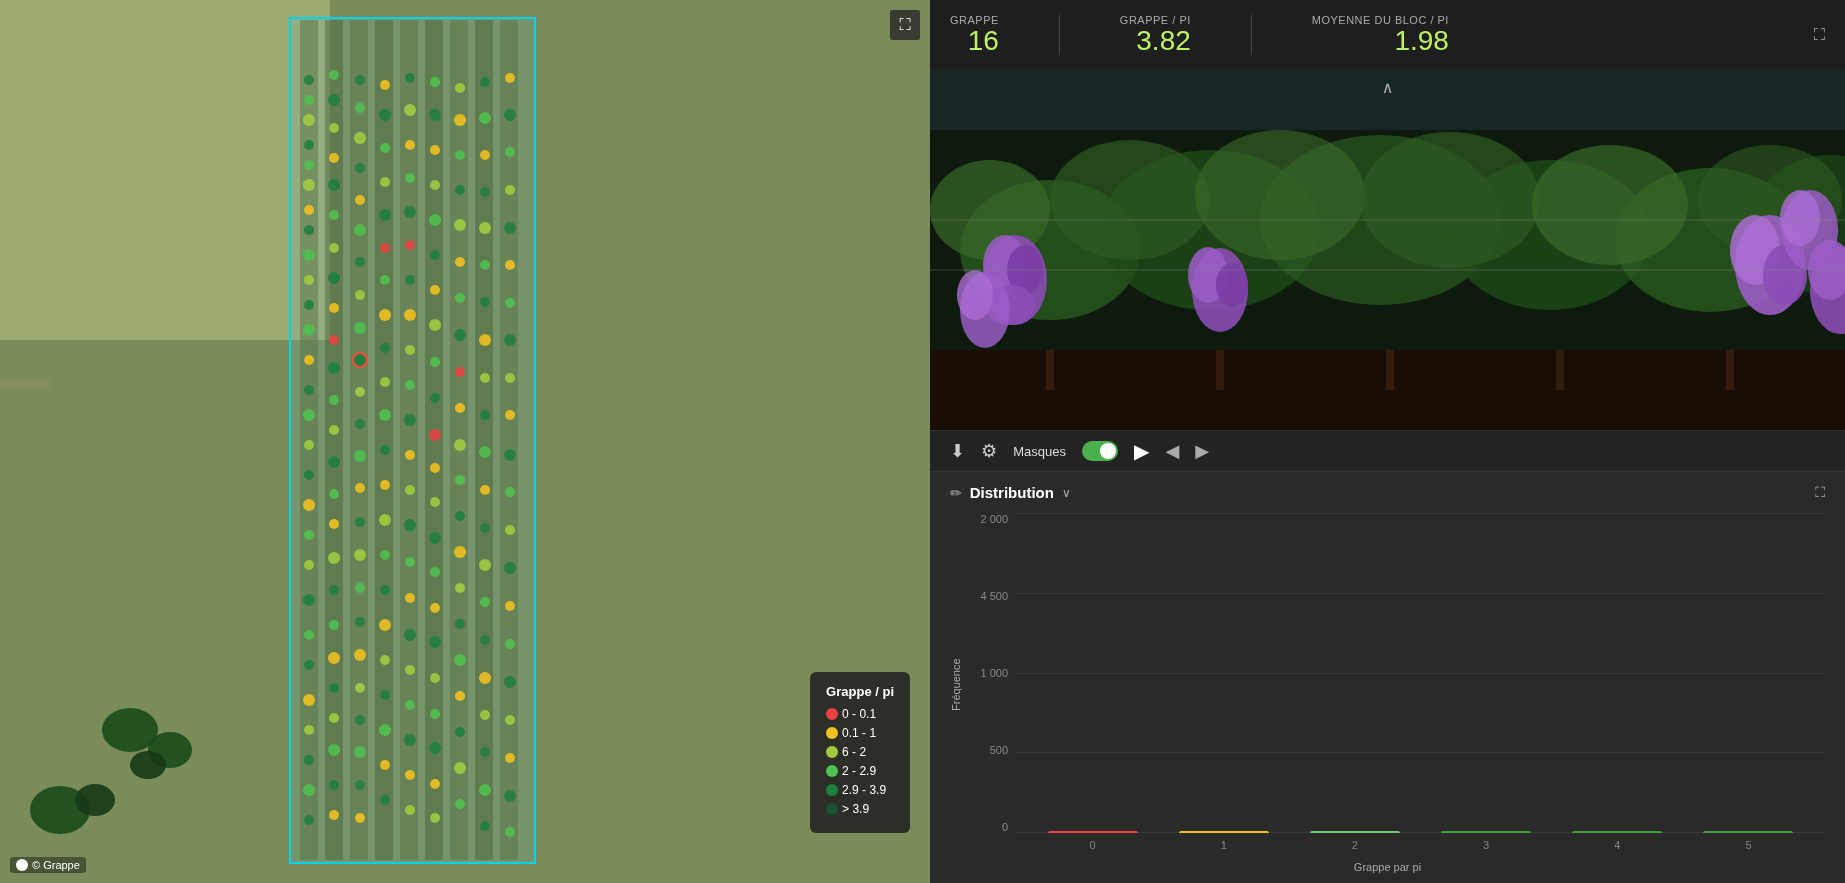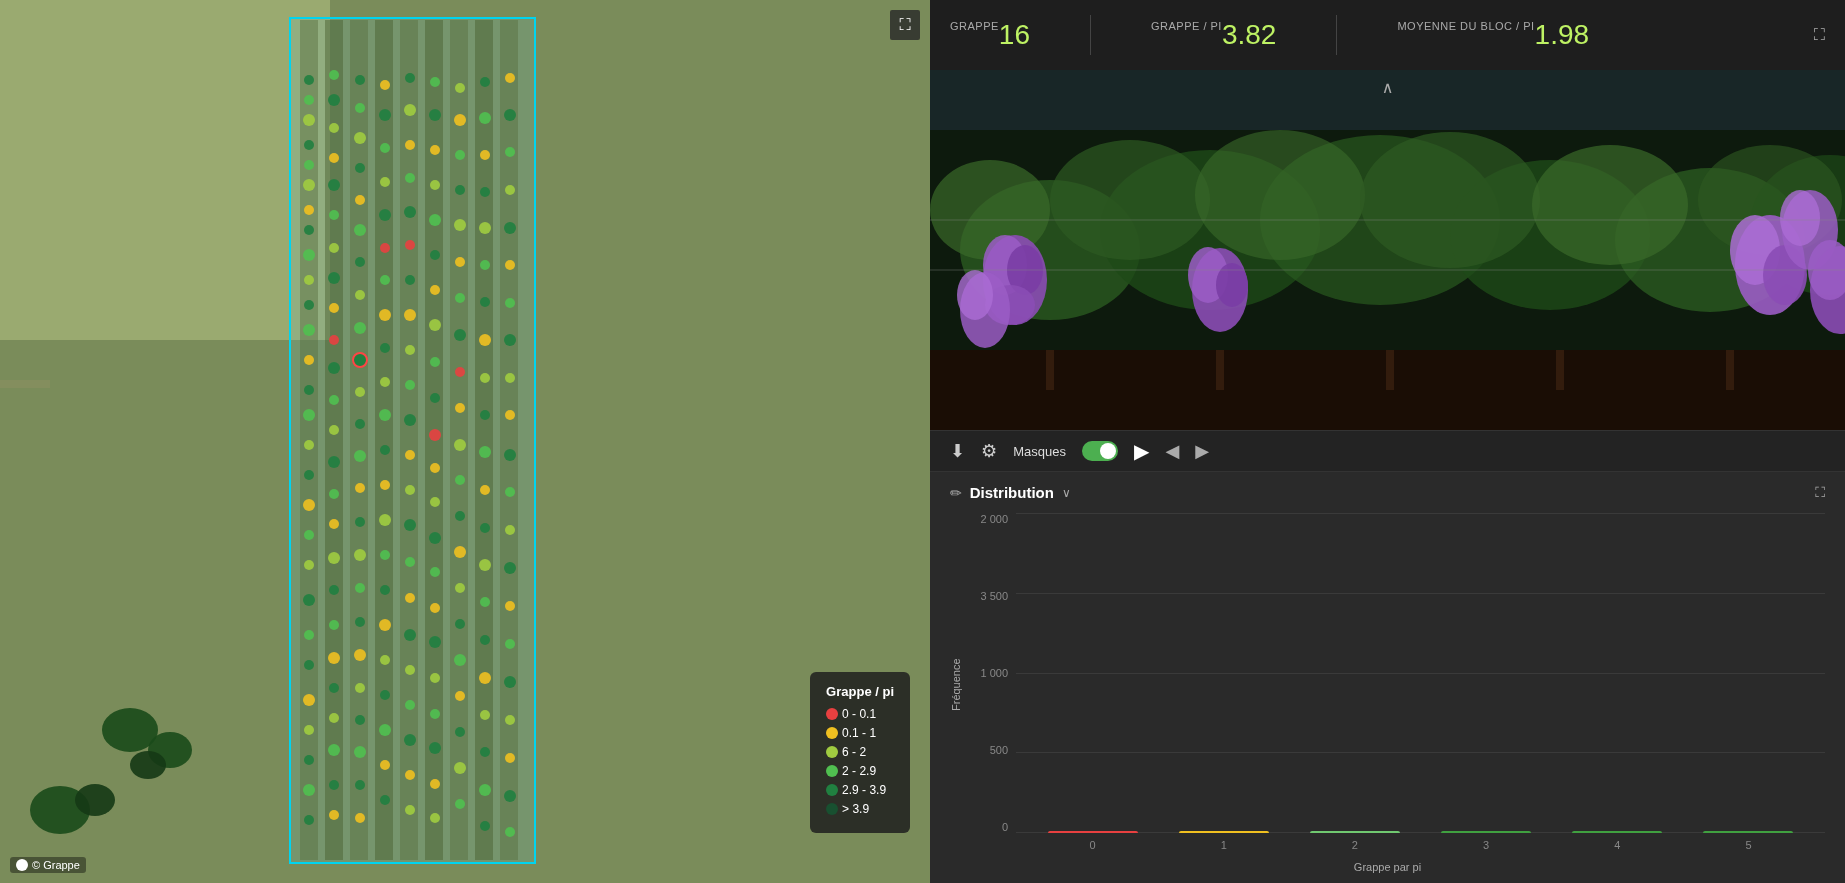--- a/index.html
+++ b/index.html
@@ -107,22 +107,22 @@
     #stats-bar {
       background: #1e1e1e;
       display: flex;
       align-items: center;
       padding: 8px 20px;
       gap: 60px;
       min-height: 70px;
     }
     .stat-item {
       display: flex;
-      flex-direction: row;
-      align-items: flex-start;
+      flex-direction: column;
+      align-items: flex-end;
     }
     .stat-label {
       color: #aaa;
       font-size: 11px;
       text-transform: uppercase;
       letter-spacing: 0.5px;
     }
     .stat-value {
       color: #bef264;
       font-size: 28px;
@@ -748,21 +748,21 @@
     </div>
 
     <div id="chart-area">
       <div class="chart-container">
 
         <div style="display:flex;align-items:stretch;width:100%;height:100%;">
           <div class="y-axis-title">Fréquence</div>
           <div class="y-axis" id="y-axis-ticks">
 
           <span class="y-tick">2 000</span>
-              <span class="y-tick">3 500</span>
+              <span class="y-tick">4 500</span>
               <span class="y-tick">1 000</span>
               <span class="y-tick">500</span>
               <span class="y-tick">0</span>
             </div>
           <div class="chart-inner" style="position:relative;">
             <div class="grid-lines" id="grid-lines-container">
             <div class="grid-line"></div>
                 <div class="grid-line"></div>
                 <div class="grid-line"></div>
                 <div class="grid-line"></div>

